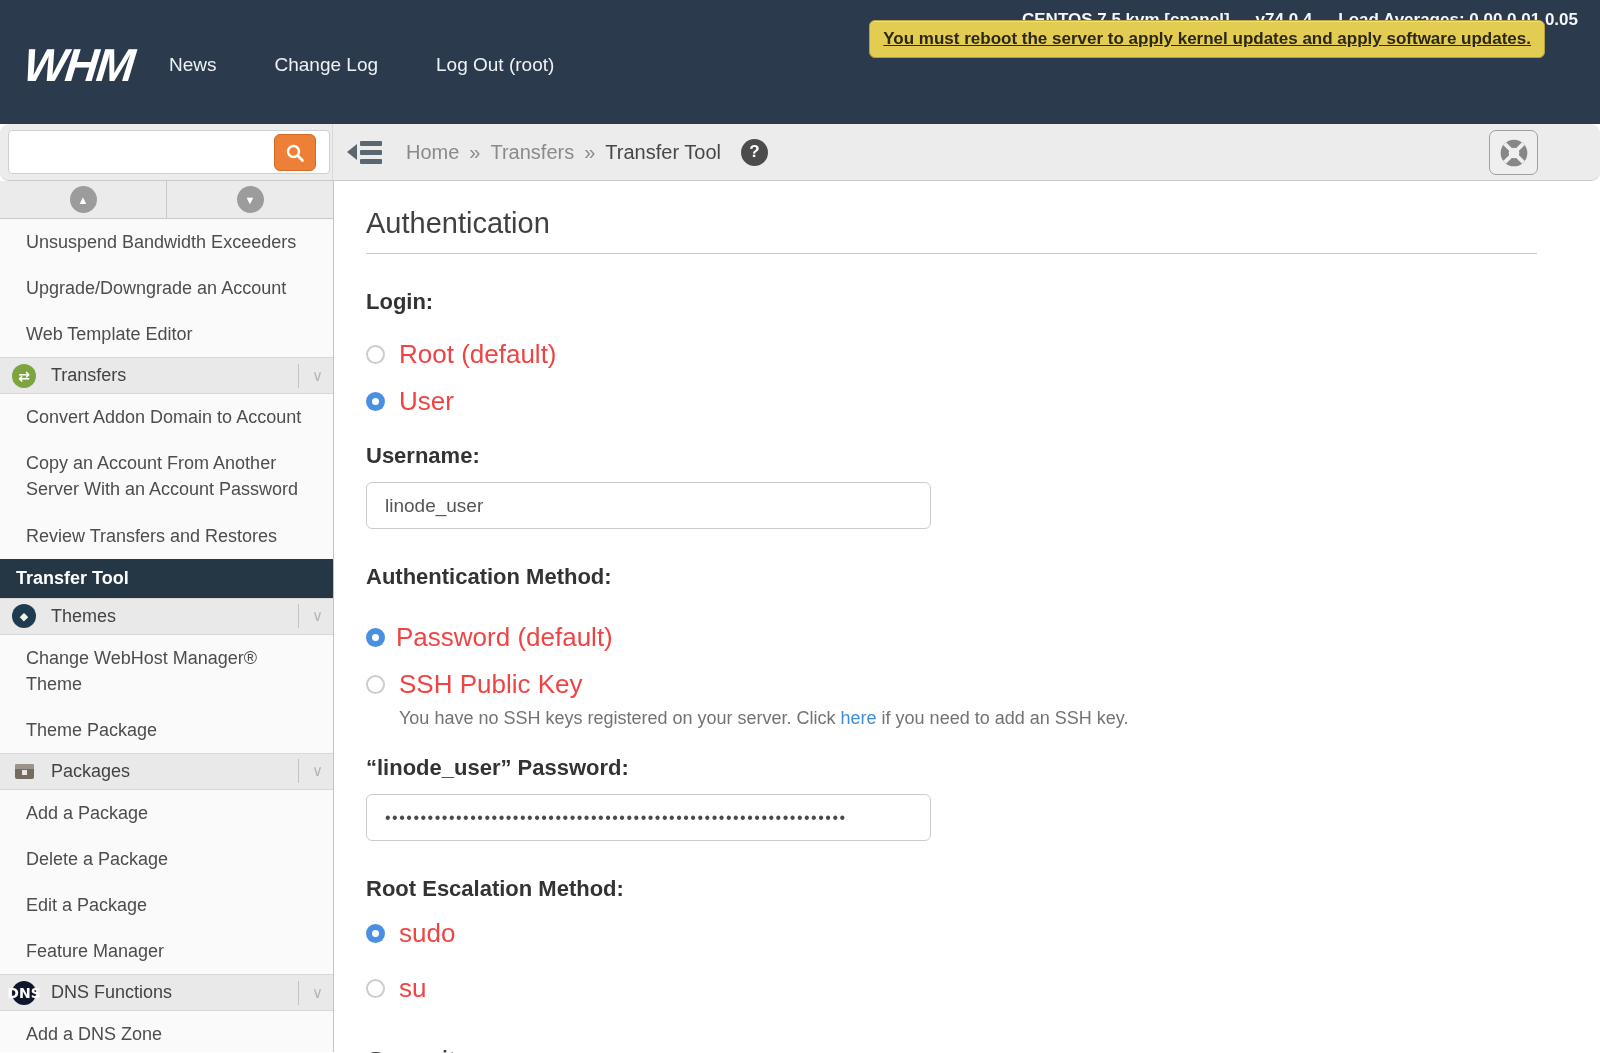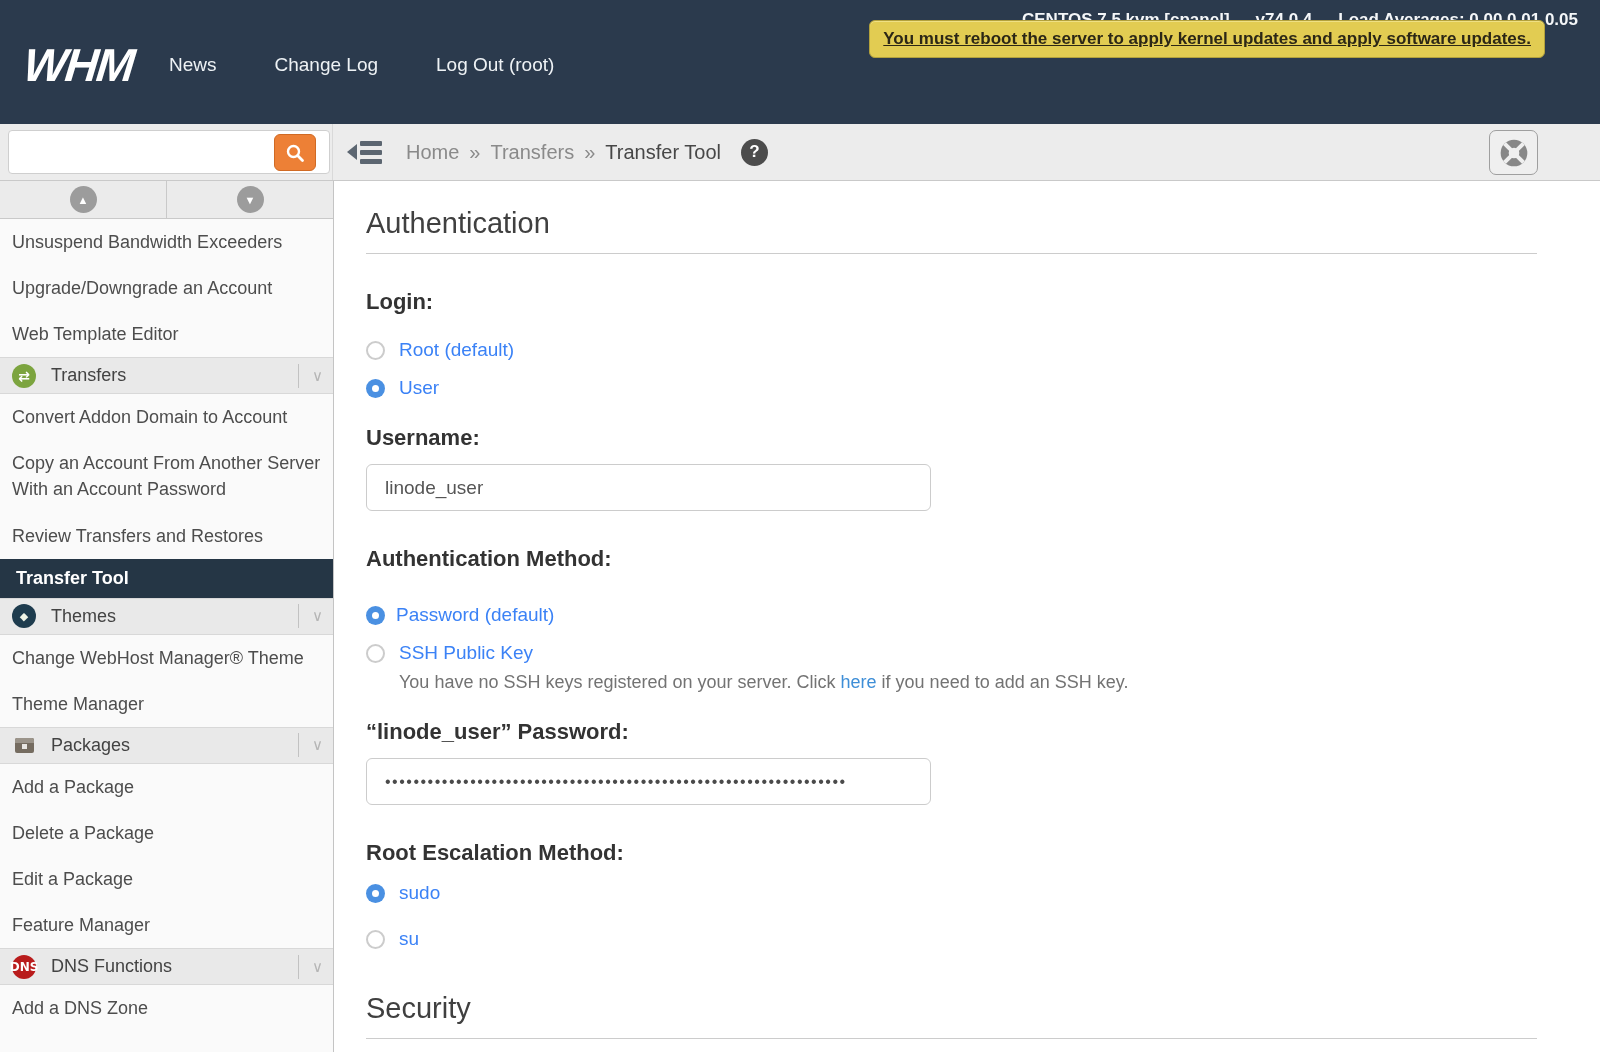--- a/index.html
+++ b/index.html
@@ -15,21 +15,21 @@
     margin-left:24px; transform:skewX(-6deg); color:#fff; }
   .topnav { display:flex; gap:58px; margin-left:36px; font-size:19px; }
   .topnav a { color:#eef2f5; text-decoration:none; cursor:pointer; }
   .reboot-banner { position:absolute; right:55px; top:20px; background:#e2cc52;
     border:1px solid #b3a13c; border-radius:6px; padding:8px 13px;
     font-size:17px; font-weight:700; color:#2c2716; text-decoration:underline; cursor:pointer;
     box-shadow:inset 0 1px 0 #efe083; }
 
   
   .crumbbar { position:relative; height:57px; background:#ececec; border-bottom:1px solid #c9c9c9;
-    display:flex; align-items:center; }
+    display:flex; align-items:center;border-radius:9px; }
   .search-wrap { position:relative; width:333px; height:100%; flex:0 0 333px;
     border-right:1px solid #d9d9d9; }
   .search-input { position:absolute; left:8px; top:6px; width:322px; height:44px;
     border:1px solid #cfcfcf; border-radius:4px; background:#fff; padding:0 52px 0 12px;
     font-size:18px; color:#444; outline:none; }
   .search-btn { position:absolute; right:16px; top:10px; width:42px; height:37px;
     background:#ed8036; border:1px solid #d06a24; border-radius:6px; cursor:pointer;
     display:flex; align-items:center; justify-content:center; }
   .collapse-icon { margin-left:14px; display:flex; align-items:center; gap:3px; cursor:pointer; }
   .collapse-arrow { width:0; height:0; border-top:8px solid transparent;
@@ -51,55 +51,55 @@
   .body-row { display:flex; height:871px; }
 
   
   .sidebar { width:334px; flex:0 0 334px; background:#fafafa; border-right:1px solid #c4c4c4; }
   .scroll-row { display:flex; height:38px; background:#ebebeb; border-bottom:1px solid #c9c9c9; }
   .scroll-btn { flex:1; display:flex; align-items:center; justify-content:center; cursor:pointer; }
   .scroll-btn:first-child { border-right:1px solid #c9c9c9; }
   .scroll-circle { width:27px; height:27px; border-radius:50%; background:#9c9c9c; color:#fff;
     display:flex; align-items:center; justify-content:center; font-size:11px; }
   .menu { font-size:18px; color:#4d4d4d; }
-  .menu-link { padding:10px 12px; cursor:pointer; line-height:1.45; }
+  .menu-link { padding:10px 26px; cursor:pointer; line-height:1.45; }
   .menu-header { display:flex; align-items:center; height:37px; background:#e9e9e9;
     border-top:1px solid #d8d8d8; border-bottom:1px solid #d8d8d8; padding:0 10px 0 12px;
     cursor:pointer; }
   .menu-header .hdr-label { margin-left:15px; color:#434343; }
   .hdr-right { margin-left:auto; display:flex; align-items:center; }
   .hdr-divider { border-left:1px solid #c2c2c2; height:24px; margin-right:13px; }
   .hdr-chevron { color:#b5b5b5; font-size:15px; font-family:"DejaVu Sans",sans-serif; }
   .menu-selected { background:#253645; color:#fff; font-weight:700; padding:9px 16px; cursor:pointer; }
   .icon-circle { width:24px; height:24px; border-radius:50%; display:flex; align-items:center;
     justify-content:center; flex:0 0 24px; font-family:"DejaVu Sans",sans-serif; }
   .transfers-ic { background:#7ca43f; color:#fff; font-size:14px; font-weight:700; }
   .themes-ic { background:#1e3c4e; color:#eef4e6; font-size:11px; }
-  .dns-ic { background:#b91c1c; color:#fff; font-size:12px; font-weight:700; letter-spacing:0; }
+  .dns-ic { background:#0f172a; color:#fff; font-size:14px; font-weight:700; letter-spacing:0; }
   .packages-ic { width:24px; height:24px; display:flex; align-items:center; justify-content:center; }
   .pkg-box { width:19px; height:15px; background:#756c60; border-radius:2px; position:relative; }
   .pkg-box::before { content:""; position:absolute; left:0; top:0; width:100%; height:5px;
     background:#9b948a; border-radius:2px 2px 0 0; }
   .pkg-box::after { content:""; position:absolute; left:7px; top:6px; width:5px; height:5px;
     background:#e9e7e3; }
 
   
   .main { flex:1; background:#fff; padding:26px 63px 0 32px; }
   .h1 { font-size:29px; font-weight:400; color:#404040; }
   .rule { border:none; border-top:1px solid #ccc; margin:13px 0 0 0; }
   .field-label { font-size:22px; font-weight:700; color:#333; }
   .mt-lg { margin-top:35px; }
   .mt-md { margin-top:26px; }
   .radio-row { display:flex; align-items:center; gap:14px; margin-top:16px; cursor:pointer; }
   .radio { width:19px; height:19px; border-radius:50%; border:2px solid #ccc; background:#fff;
     flex:0 0 19px; position:relative; }
   .radio.checked { border:none; background:#4a90e2; }
   .radio.checked::after { content:""; position:absolute; left:6px; top:6px; width:7px; height:7px;
     border-radius:50%; background:#fff; }
-  .radio-label { font-size:19px; color:#3b82f6; }
+  .radio-label { font-size:26px; color:#ef4444; }
   .text-input { width:565px; height:47px; border:1px solid #ccc; border-radius:6px;
     margin-top:13px; padding:8px 18px; font-size:19px; color:#555; outline:none; display:block;
     font-family:"Liberation Sans","DejaVu Sans",sans-serif; }
   .pw-input { font-size:16px; letter-spacing:1.5px; color:#4a4a4a; }
   .ssh-note { margin:8px 0 0 33px; font-size:18px; color:#737373; }
   .ssh-note a { color:#3e8ed7; text-decoration:none; cursor:pointer; }
   .sec-heading { margin-top:42px; }
 </style>
 </head>
 <body>
@@ -193,21 +193,21 @@
       <div class="menu-header">
         <span class="icon-circle themes-ic">◆</span>
         <span class="hdr-label">Themes</span>
         <span class="hdr-right">
             <span class="hdr-divider"></span>
         <span class="hdr-chevron">∨</span>
           </span>
       </div>
 
       <div class="menu-link">Change WebHost Manager® Theme</div>
-      <div class="menu-link">Theme Manager</div>
+      <div class="menu-link">Theme Package</div>
 
       <div class="menu-header">
         <span class="packages-ic">
             <span class="pkg-box"></span>
           </span>
         <span class="hdr-label">Packages</span>
         <span class="hdr-right">
             <span class="hdr-divider"></span>
         <span class="hdr-chevron">∨</span>
           </span>

